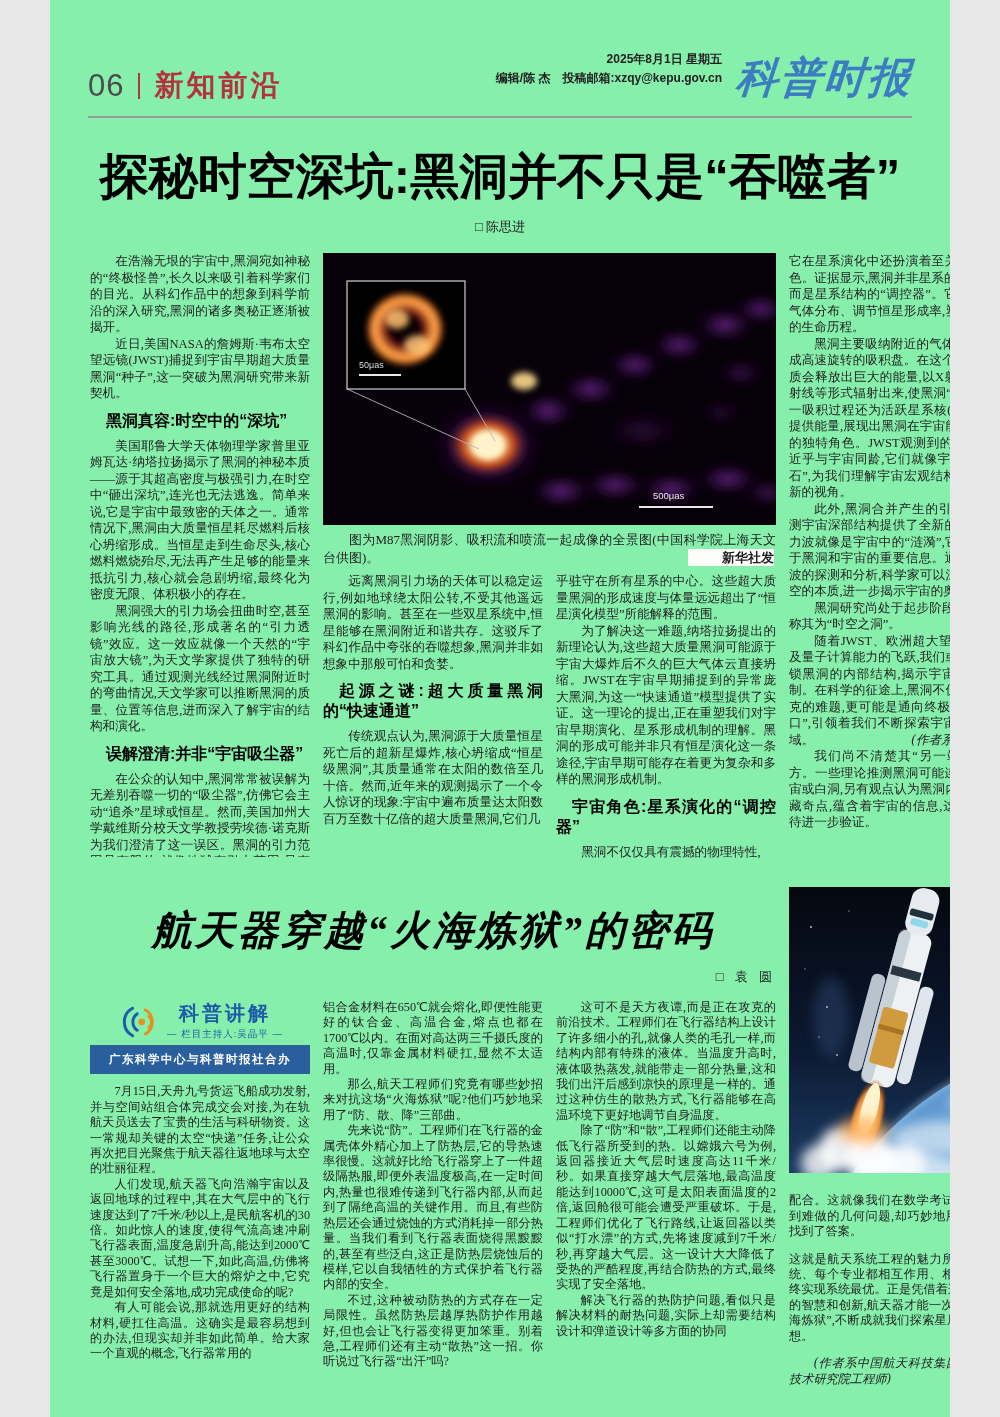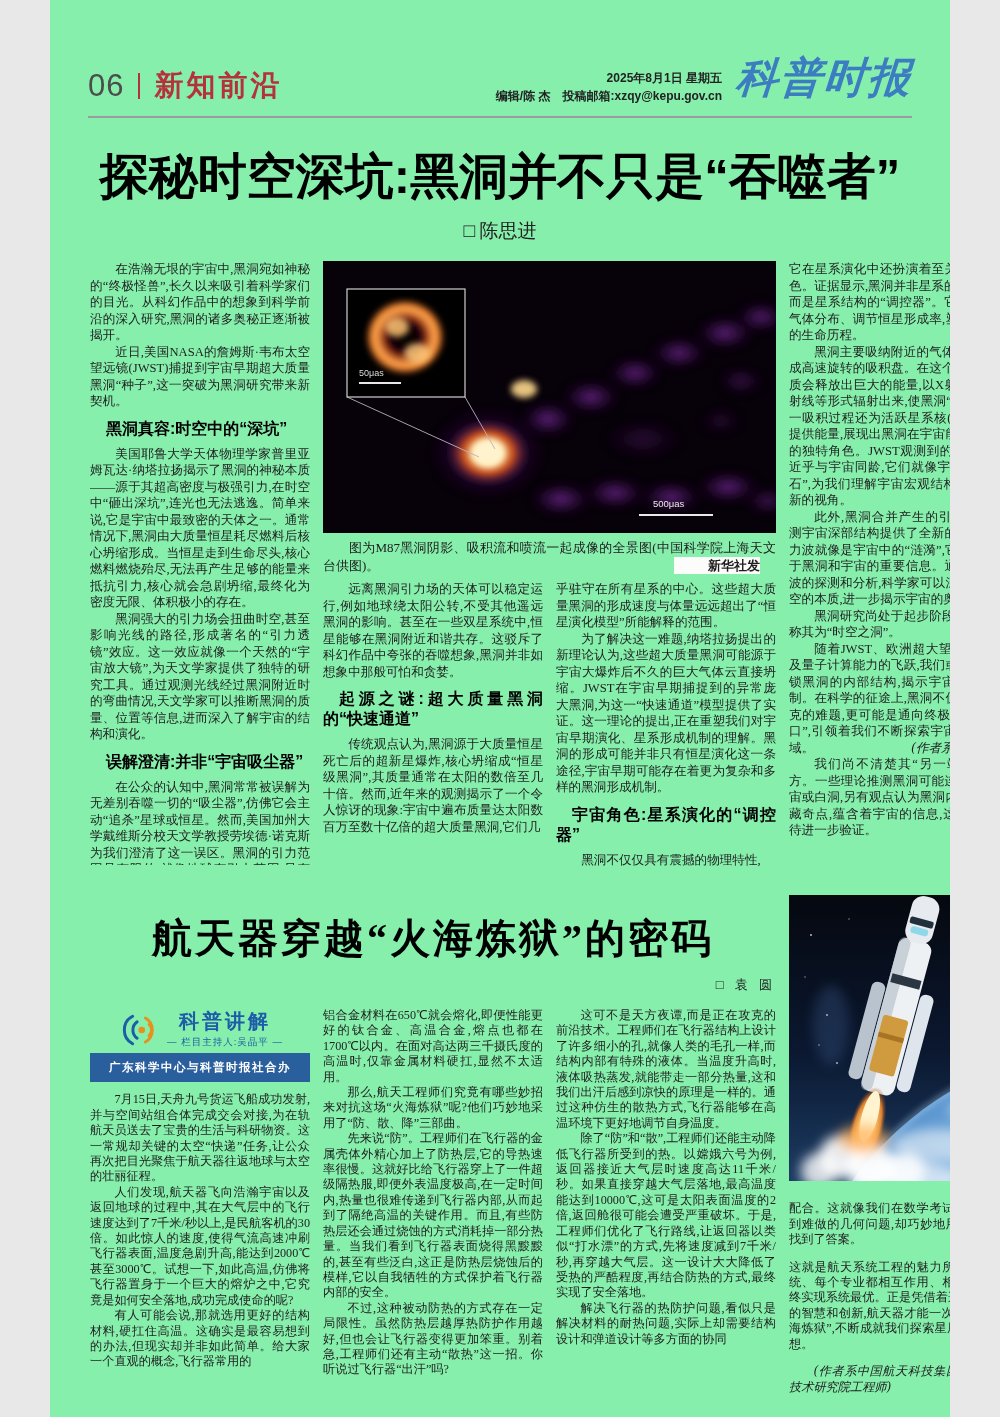--- a/index.html
+++ b/index.html
@@ -8,49 +8,49 @@
     width:900px; height:1417px; margin:0 auto; background:#86efac;
     position:relative; overflow:hidden; color:#1d1d1d;
     font-family:"Liberation Serif", serif;
   }
   
   .hdr { display:flex; justify-content:space-between; align-items:flex-end; padding:50px 38px 10px 38px; }
   .hdr-left { display:flex; align-items:center; }
   .pagenum { font-size:31px; color:#4c4c4c; font-family:"Liberation Sans",sans-serif; letter-spacing:1px; }
   .hdr-sep { width:2px; height:26px; background:#b5323c; margin:0 14px; }
   .sectname { font-size:29px; font-weight:bold; color:#b5323c; font-family:"Liberation Sans",sans-serif; letter-spacing:3px; }
-  .hdr-right { display:flex; align-items:flex-end; gap:14px; }
+  .hdr-right { display:flex; align-items:flex-start; gap:14px; }
   .hdr-meta { text-align:right; font-size:12px; font-weight:bold; line-height:1.55; font-family:"Liberation Sans",sans-serif; color:#222; }
   .masthead { font-size:42px; font-weight:bold; font-style:italic; color:#3c7cc0; font-family:"DejaVu Serif",serif; letter-spacing:2px; transform:skewX(-4deg); }
   .hdr-rule { height:2px; background:#9b9b9b; margin:0 38px; }
   
   .a1-title { text-align:center; font-size:49px; font-weight:900; margin:26px 20px 8px;
     font-family:"Liberation Sans",sans-serif; letter-spacing:0px; color:#000; }
-  .byline { text-align:center; font-size:19px; margin:0 0 16px 0; color:#222; }
+  .byline { text-align:center; font-size:13px; margin:0 0 16px 0; color:#222; }
   .a1-body { display:flex; gap:13px; padding:0 40px; height:604px;margin-top:17px; }
   .acol { width:220px; flex:none; font-size:12.6px; line-height:16.5px; text-align:justify; overflow:hidden; }
   .mid { width:453px; flex:none; }
   .acol p, .a2col p { margin:0; text-indent:2em; }
   p.cont { text-indent:0; }
   h3.sec { font-family:"Liberation Sans",sans-serif; font-size:16px; font-weight:bold;
     margin:9px 0 7px; text-indent:1em; line-height:20px; color:#000; }
   .fr { float:right; }
   .kai { font-family:"DejaVu Serif",serif; font-style:italic; }
   
   figure.m87 { margin:0; }
   .m87 svg { display:block; }
   .figcap { font-size:13px; line-height:17.5px; margin-top:6px; text-indent:2em; text-align:justify; position:relative; }
-  .credit { position:absolute; right:16px; bottom:0; font-weight:bold; font-family:Liberation Sans, sans-serif; background:#fcfcfa; padding-left:8px; }
+  .credit { position:absolute; right:2px; bottom:0; font-weight:bold; font-family:Liberation Sans, sans-serif; background:#fcfcfa; padding-left:8px; }
   .midcols { display:flex; gap:13px; margin-top:7px; height:288px; overflow:hidden; }
   .midcols .acol { width:220px; }
   
   .article2 { display:flex; gap:13px; padding:0 40px; margin-top:30px; }
   .a2-left { width:686px; flex:none; }
   .a2-title { text-align:center; font-size:40px; font-weight:bold; margin:16px 0 10px;
-    font-family:"Liberation Serif",serif; letter-spacing:3px; color:#000; }
+    font-family:"Liberation Serif",serif; letter-spacing:3px; color:#000;font-style:italic; }
   .a2-byline { text-align:right; font-size:13px; margin-bottom:14px; letter-spacing:4px; }
   .a2-cols { display:flex; gap:13px; height:438px; overflow:hidden; }
   .a2col { width:220px; flex:none; font-size:12.2px; line-height:15.4px; text-align:justify; overflow:hidden; }
   .a2-right { width:220px; flex:none; }
   
   .logo-box { margin:2px 0 10px 0; }
   .logo-top { display:flex; align-items:center; gap:6px; justify-content:center; margin-bottom:3px; }
   .logo-text { text-align:center; }
   .logo-title { font-size:20px; font-weight:900; color:#1d5ca8; font-family:"Liberation Sans",sans-serif; letter-spacing:3px; line-height:1; }
   .logo-sub { font-size:9.5px; color:#1d5ca8; font-family:"Liberation Sans",sans-serif; margin-top:3px; letter-spacing:1px; }

